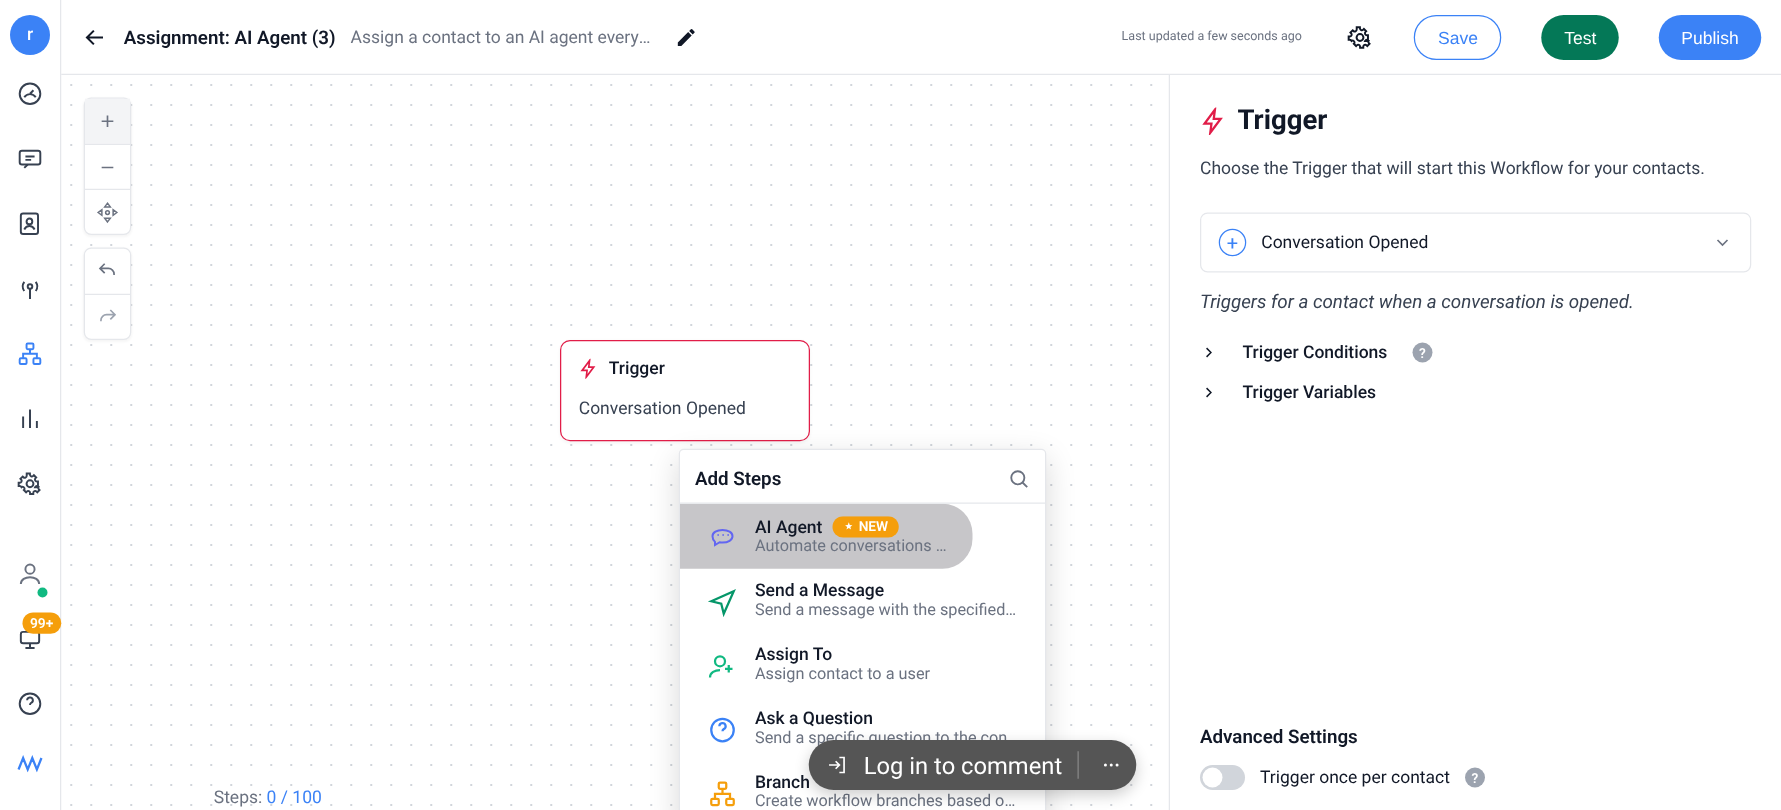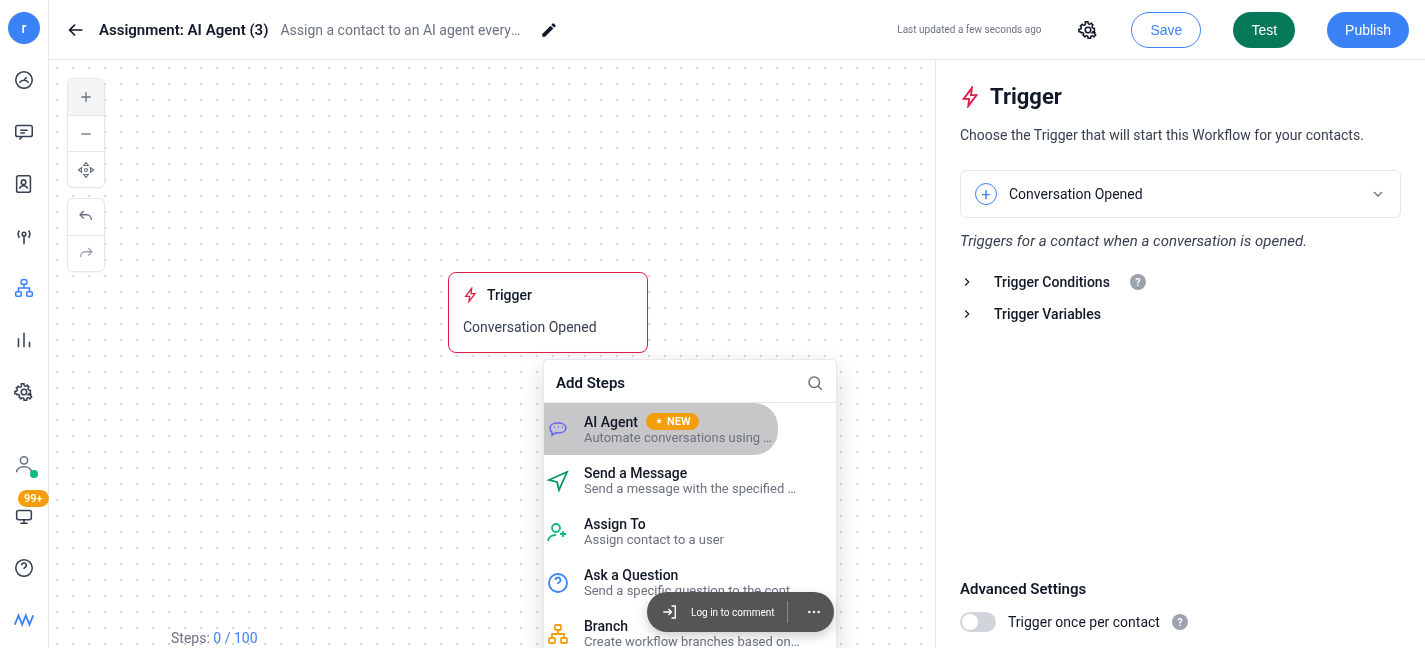--- a/index.html
+++ b/index.html
@@ -9,21 +9,21 @@
   .left-rail {
     width:49px; flex:0 0 49px; height:100%; border-right:1px solid #e5e7eb;
     display:flex; flex-direction:column; align-items:center; padding:12px 0; gap:20px;
     position:relative;
   }
   .avatar-circle {
     width:32px;height:32px;border-radius:50%;background:#3b82f6;color:#fff;
     display:flex;align-items:center;justify-content:center;font-weight:500;font-size:14px;
   }
   .rail-icon {
-    width:32px;height:32px;display:flex;align-items:center;justify-content:center;
+    width:32px;height:32px;display:flex;justify-content:center;
     cursor:pointer;
   }
   .rail-icon.active svg { stroke:#3b82f6; }
   .rail-spacer { flex:1; }
   .rail-badge {
     position:relative;
   }
   .rail-badge .count {
     position:absolute; top:-10px; left:10px; background:#f59e0b; color:#fff;
     font-size:11px; font-weight:600; padding:2px 6px; border-radius:10px;
@@ -84,21 +84,21 @@
     box-shadow:0 8px 24px rgba(0,0,0,0.15);
     display:flex; flex-direction:column; overflow:hidden;
   }
   .add-steps-header {
     display:flex; align-items:center; justify-content:space-between;
     padding:14px 12px 10px 12px; border-bottom:1px solid #e5e7eb;
   }
   .add-steps-title { font-size:15px; font-weight:600; color:#111827; }
   .add-steps-list { overflow-y:auto; }
   .step-item {
-    display:flex; align-items:center; gap:12px; padding:10px 0;
+    display:flex; align-items:flex-end; gap:12px; padding:10px 20px;
     cursor:pointer; min-height:50px;
   }
   .step-item.hovered { background:#c7c6c9; border-radius:0 24px 24px 0; margin-right:58px; }
   .step-icon { width:28px; height:28px; flex:0 0 28px; display:flex; align-items:center; justify-content:center; margin-top:1px;}
   .step-text { flex:1; overflow:hidden; }
   .step-title-row { display:flex; align-items:center; gap:8px; }
   .step-title { font-size:14px; font-weight:500; color:#111827; }
   .new-badge { background:#f59e0b; color:#fff; font-size:11px; font-weight:600; padding:2px 8px; border-radius:10px; display:inline-flex; align-items:center; gap:3px;}
   .step-desc { font-size:13px; color:#6b7280; white-space:nowrap; overflow:hidden; text-overflow:ellipsis; }
   
@@ -136,21 +136,21 @@
   .toggle {
     width:36px; height:20px; background:#d1d5db; border-radius:10px; position:relative;
     cursor:pointer;
   }
   .toggle .knob { position:absolute; top:2px; left:2px; width:16px; height:16px; border-radius:50%; background:#fff; }
   .toggle-label { font-size:14px; color:#111827; }
   
   .comment-pill {
     position:absolute; left:598px; bottom:16px; height:40px; background:#555; color:#fff;
     border-radius:20px; display:flex; align-items:center; padding:0 6px 0 14px; gap:12px;
-    font-size:10px; box-shadow:0 4px 12px rgba(0,0,0,0.2);
+    font-size:19px; box-shadow:0 4px 12px rgba(0,0,0,0.2);
   }
   .comment-pill .sep { width:1px; height:22px; background:rgba(255,255,255,0.3); }
   .comment-pill .more { width:28px; height:28px; display:flex; align-items:center; justify-content:center; cursor:pointer; }
   svg { display:block; }
 </style>
 </head>
 <body>
 
 <div class="app">
 

